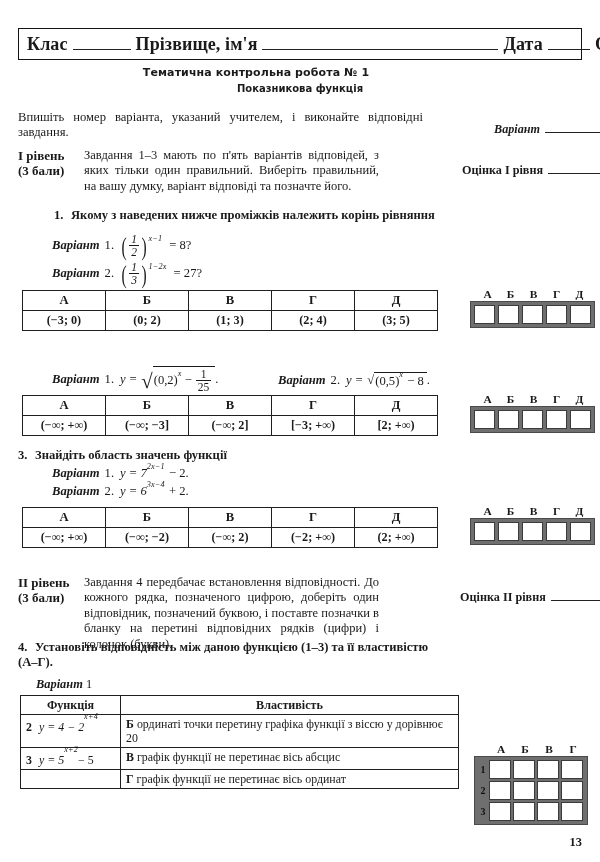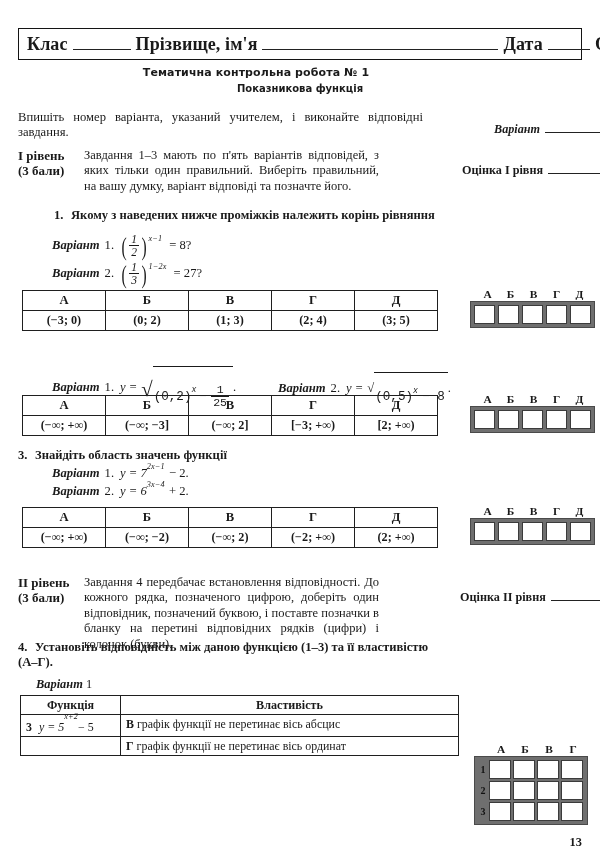--- a/index.html
+++ b/index.html
@@ -181,24 +181,23 @@
     align-items: stretch;
     position: relative;
   }
   .radical .sign {
     font-size: 1em;
     display: flex;
     align-items: center;
   }
   .radical .body {
     border-top: 1.2px solid #1a1a1a;
-    padding: 17px 3px 0 1px;
+    padding: 1px 3px 0 1px;
     display: flex;
     align-items: center;
-    font-family: Liberation Mono, monospace;
   }
   .rad-tall .sign { font-size: 1.65em; position: relative; top: 1px; }
 
   
   .ans-table {
     position: absolute;
     border-collapse: collapse;
     table-layout: fixed;
   }
   .ans-table td {
@@ -590,20 +589,28 @@
         <col style="width:100px">
         <col style="width:338px">
       </colgroup>
     <tbody>
         <tr>
       <th>Функція</th>
       <th>Властивість</th>
     </tr>
     <tr>
       <td class="mt-fn">
+        <span class="mt-idx">2</span><span class="math">y = 4 − 2</span><sup class="exp">x+4</sup><span></span>
+      </td>
+      <td>
+        <span class="mt-letter">Б</span><span>ординаті точки перетину графіка функції з віссю y дорівнює 20</span>
+      </td>
+    </tr>
+    <tr>
+      <td class="mt-fn">
         <span class="mt-idx">3</span><span class="math">y = 5</span><sup class="exp">x+2</sup><span>− 5</span>
       </td>
       <td>
         <span class="mt-letter">В</span><span>графік функції не перетинає вісь абсцис</span>
       </td>
     </tr>
     <tr>
       <td class="mt-fn">&nbsp;</td>
       <td>
         <span class="mt-letter">Г</span><span>графік функції не перетинає вісь ординат</span>

